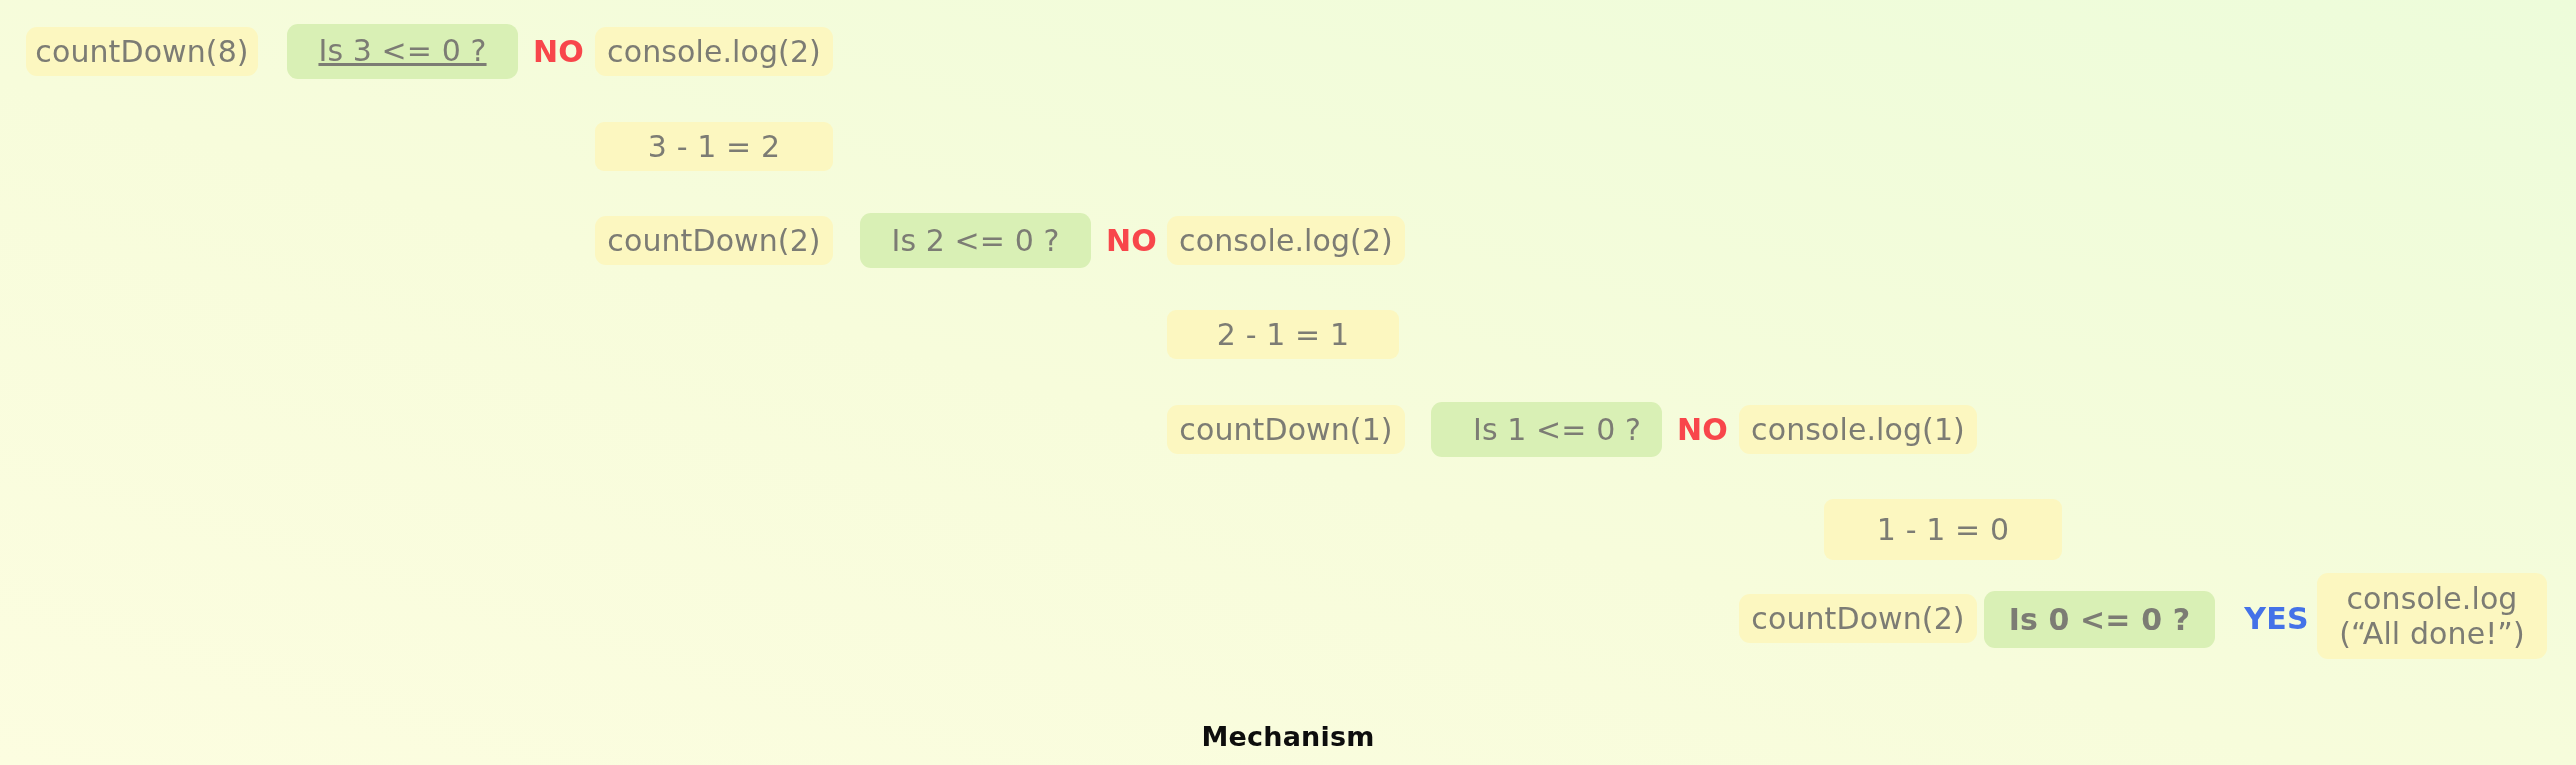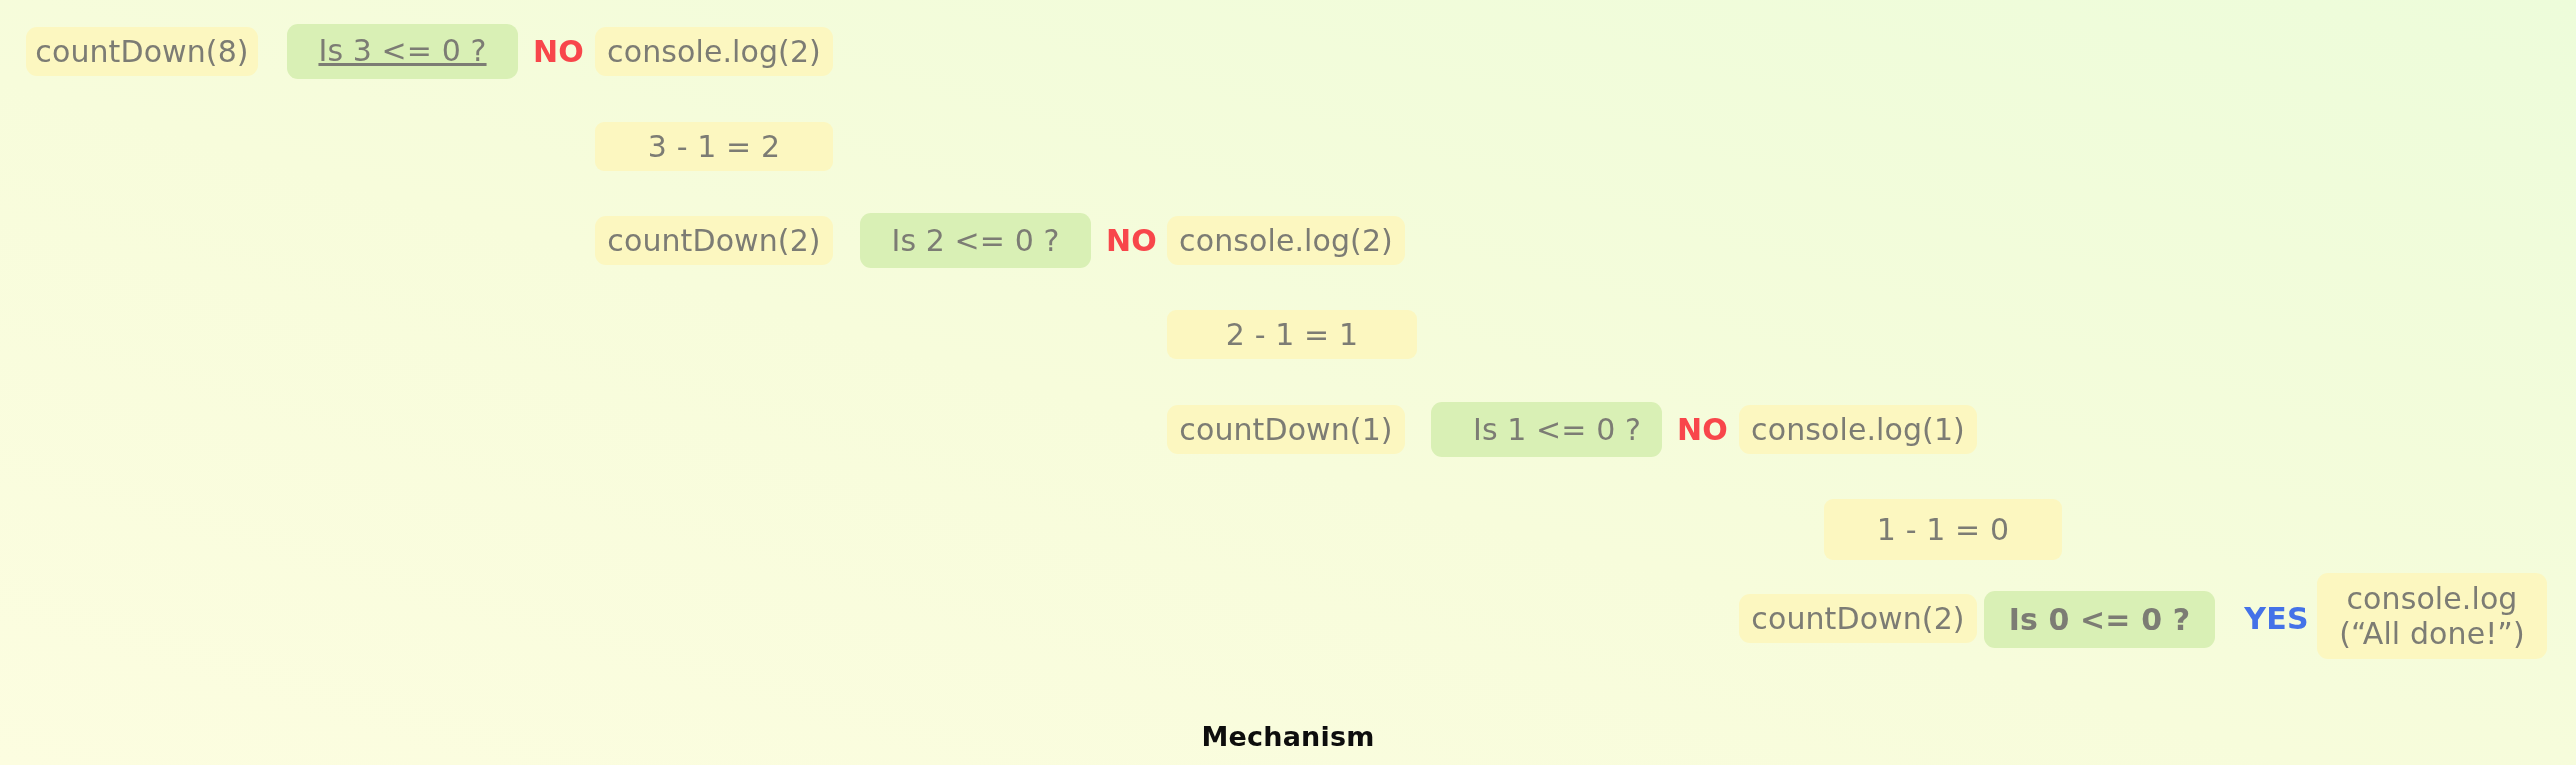--- a/index.html
+++ b/index.html
@@ -85,21 +85,21 @@
   <div class="node decrement" style="left:595px; top:122px; width:238px; height:49px;">3 - 1 = 2</div>
 
   <div class="node call" style="left:595px; top:216px; width:238px; height:49px;">countDown(2)</div>
 
   <div class="node cond" style="left:860px; top:213px; width:231px; height:55px;">Is 2 &lt;= 0 ?</div>
 
   <div class="branch no" style="left:1101px; top:228px; width:61px; height:25px;">NO</div>
 
   <div class="node action" style="left:1167px; top:216px; width:238px; height:49px;">console.log(2)</div>
 
-  <div class="node decrement" style="left:1167px; top:310px; width:250px; height:49px;">2 - 1 = 1</div>
+  <div class="node decrement" style="left:1167px; top:310px; width:232px; height:49px;">2 - 1 = 1</div>
 
   <div class="node call" style="left:1167px; top:405px; width:238px; height:49px;">countDown(1)</div>
 
   <div class="node cond" style="left:1431px; top:402px; width:231px; height:55px;padding-left:32px;">Is 1 &lt;= 0 ?</div>
 
   <div class="branch no" style="left:1672px; top:417px; width:61px; height:25px;">NO</div>
 
   <div class="node action" style="left:1739px; top:405px; width:238px; height:49px;">console.log(1)</div>
 
   <div class="node decrement" style="left:1824px; top:499px; width:238px; height:61px;">1 - 1 = 0</div>

